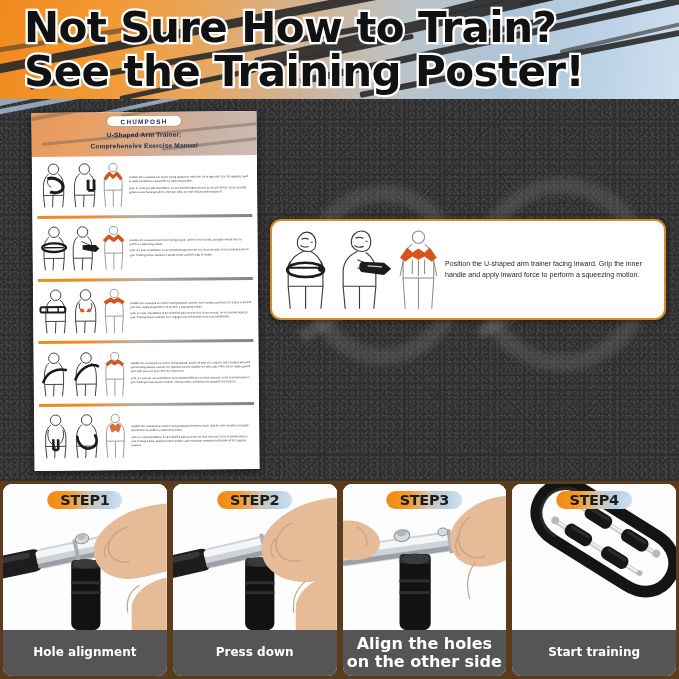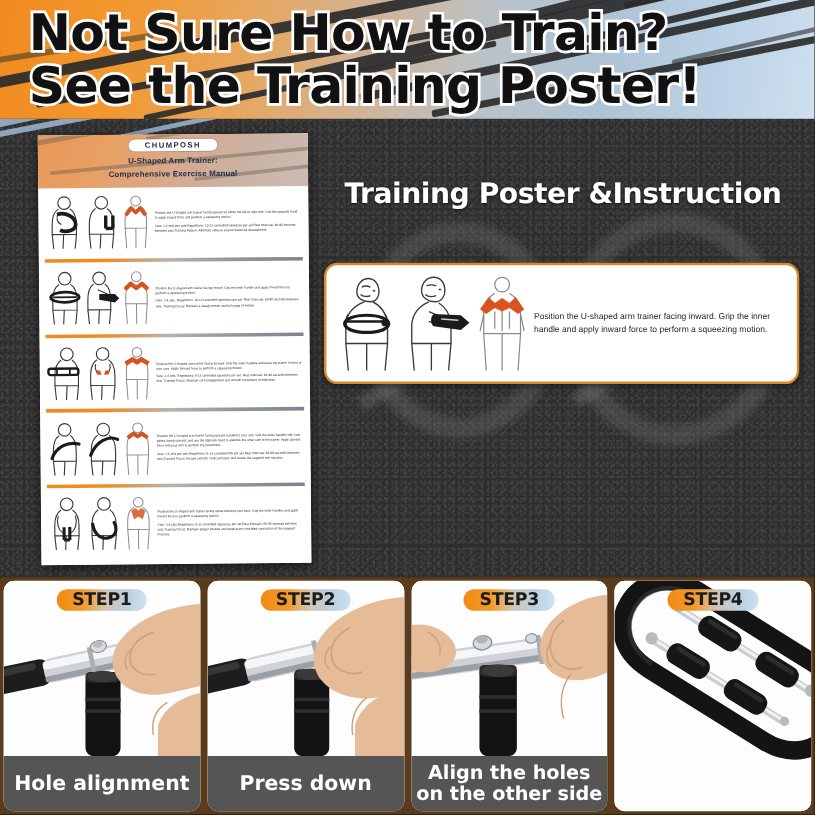--- a/index.html
+++ b/index.html
@@ -138,21 +138,21 @@
     position:absolute;left:50%;top:7px;transform:translateX(-50%);z-index:4;
     background:linear-gradient(90deg,#f08a12 0%,#f49a2a 30%,#cfc6b6 55%,#b9cfe2 78%,#cfe2f0 100%);
     border-radius:11px;padding:1px 13px;
     color:#1c1c1c;font-family:"DejaVu Sans","Liberation Sans",sans-serif;
     font-weight:bold;font-size:14.5px;letter-spacing:-.3px;white-space:nowrap;
   }
   .panel-cap{
     flex:none;min-height:46px;background:#555555;color:#fff;
     display:flex;align-items:center;justify-content:center;text-align:center;
     font-family:"DejaVu Sans","Liberation Sans",sans-serif;
-    font-weight:bold;font-size:17px;line-height:1.1;padding:3px 4px;box-sizing:border-box;
+    font-weight:bold;font-size:12px;line-height:1.1;padding:3px 4px;box-sizing:border-box;
   }
   .panel-cap.small{font-size:16px;}
   .panel-img svg{position:absolute;inset:0;width:100%;height:100%;}
 </style>
 </head>
 <body>
 
 <div id="page">
 
   <div class="banner">
@@ -377,21 +377,20 @@
           </div>
           <div class="ptext">
             <p>Position the U-shaped arm trainer facing upward behind your back. Grip the outer handles and apply inward force to perform a squeezing motion.</p>
             <p>Sets: 3-4 sets,Repetitions: 8-12 controlled squeezes per set,Rest Intervals: 60-90 seconds between sets,Training Focus: Maintain proper posture and emphasize controlled contraction of the targeted muscles.</p>
           </div>
         </div>
 
       </div>
     </div>
 
-    <div class="sec-title">Training Poster &amp;Instruction</div>
 
     <div class="callout">
       <div class="callout-figs">
         <svg viewBox="0 0 52 80">
           <g fill="none" stroke="#3a3a3a" stroke-width="1.1">
             <path d="M18 14 C18 7 23 3 27 3 C32 3 36 7 36 14 C36 19 33 22 29 22 C24 22 18 20 18 14 Z"></path>
             <path d="M22 10 C24 9 27 9 29 10 M31 13 L33 13 M21 16 C23 18 27 18 29 17"></path>
             <path d="M24 22 C16 25 10 31 9 40 L9 56 L43 56 L43 40 C42 31 37 25 31 22"></path>
             <path d="M9 56 L11 78 M26 56 L26 78 M43 56 L41 78"></path>
             <path d="M11 32 C8 36 9 44 13 46 M41 32 C44 36 43 44 39 46"></path>
@@ -547,16 +546,17 @@
             <rect x="92" y="59" width="22" height="3" rx="1.5" fill="#3c3c3c" opacity=".6"></rect>
 
             <circle cx="137" cy="38" r="4" fill="#b6babe"></circle>
             <circle cx="31" cy="64" r="4" fill="#b6babe"></circle>
             <circle cx="35" cy="38" r="3" fill="#b6babe"></circle>
             <circle cx="133" cy="64" r="3" fill="#b6babe"></circle>
           </g>
         </svg>
         <div class="stepbadge">STEP4</div>
       </div>
+      <div class="panel-cap">Start training</div>
     </div>
 
   </div>
 </div>
 
 </body></html>

